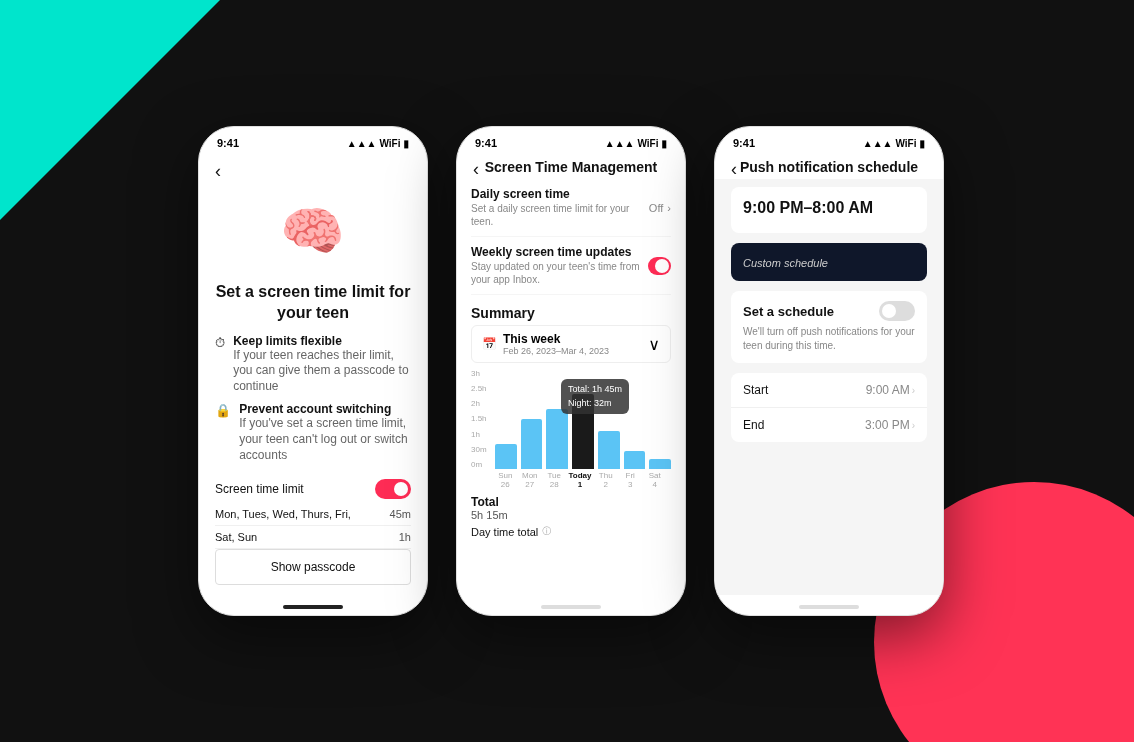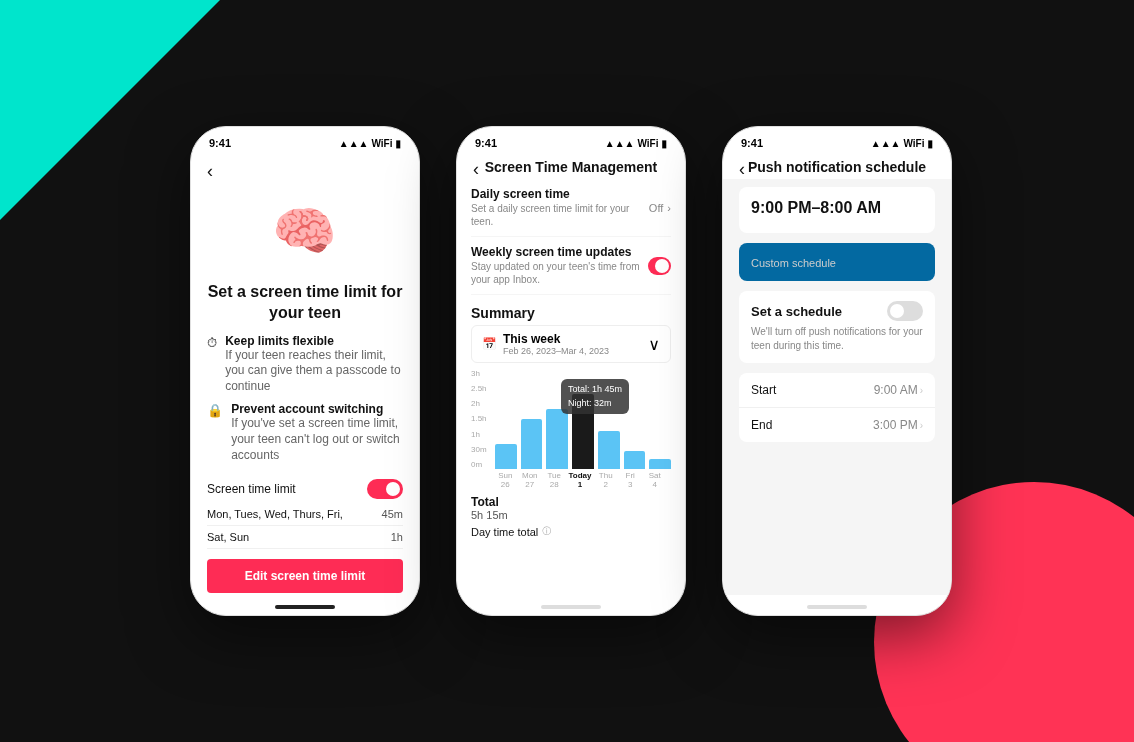--- a/index.html
+++ b/index.html
@@ -28,21 +28,21 @@
       border-radius: 50%;
     }
 
     
     .phones-container {
       position: absolute;
       top: 50%;
       left: 50%;
       transform: translate(-50%, -50%);
       display: flex;
-      gap: 36px;
+      gap: 28px;
       align-items: center;
       padding-left: 8px;
     }
 
     
     .phone {
       width: 230px;
       height: 490px;
       background: #fff;
       border-radius: 36px;
@@ -373,24 +373,25 @@
       font-weight: 700;
       color: #111;
       margin-bottom: 4px;
     }
     .notif-desc {
       font-size: 10px;
       color: #666;
       line-height: 1.4;
     }
     .custom-schedule-input {
-      background: #0369a1;
+      background: #0f172a;
       border-radius: 8px;
       padding: 10px 12px;
       margin-bottom: 10px;
+      font-style: italic;
     }
     .custom-schedule-placeholder {
       font-size: 11px;
       color: #ccc;
     }
     .schedule-toggle-block {
       background: #fff;
       border-radius: 8px;
       padding: 10px 12px;
       margin-bottom: 10px;
@@ -503,21 +504,20 @@
           <div class="toggle-on"></div>
         </div>
         <div class="limit-row">
           <span class="limit-label">Mon, Tues, Wed, Thurs, Fri,</span>
           <span class="limit-value">45m</span>
         </div>
         <div class="limit-row">
           <span class="limit-label">Sat, Sun</span>
           <span class="limit-value">1h</span>
         </div>
-        <button class="btn-red">Edit screen time limit</button>
         <button class="btn-outline">Show passcode</button>
       </div>
     </div>
     <div class="home-indicator">
       <div class="home-bar"></div>
     </div>
   </div>
 
   <div class="phone">
     <div class="status-bar">

